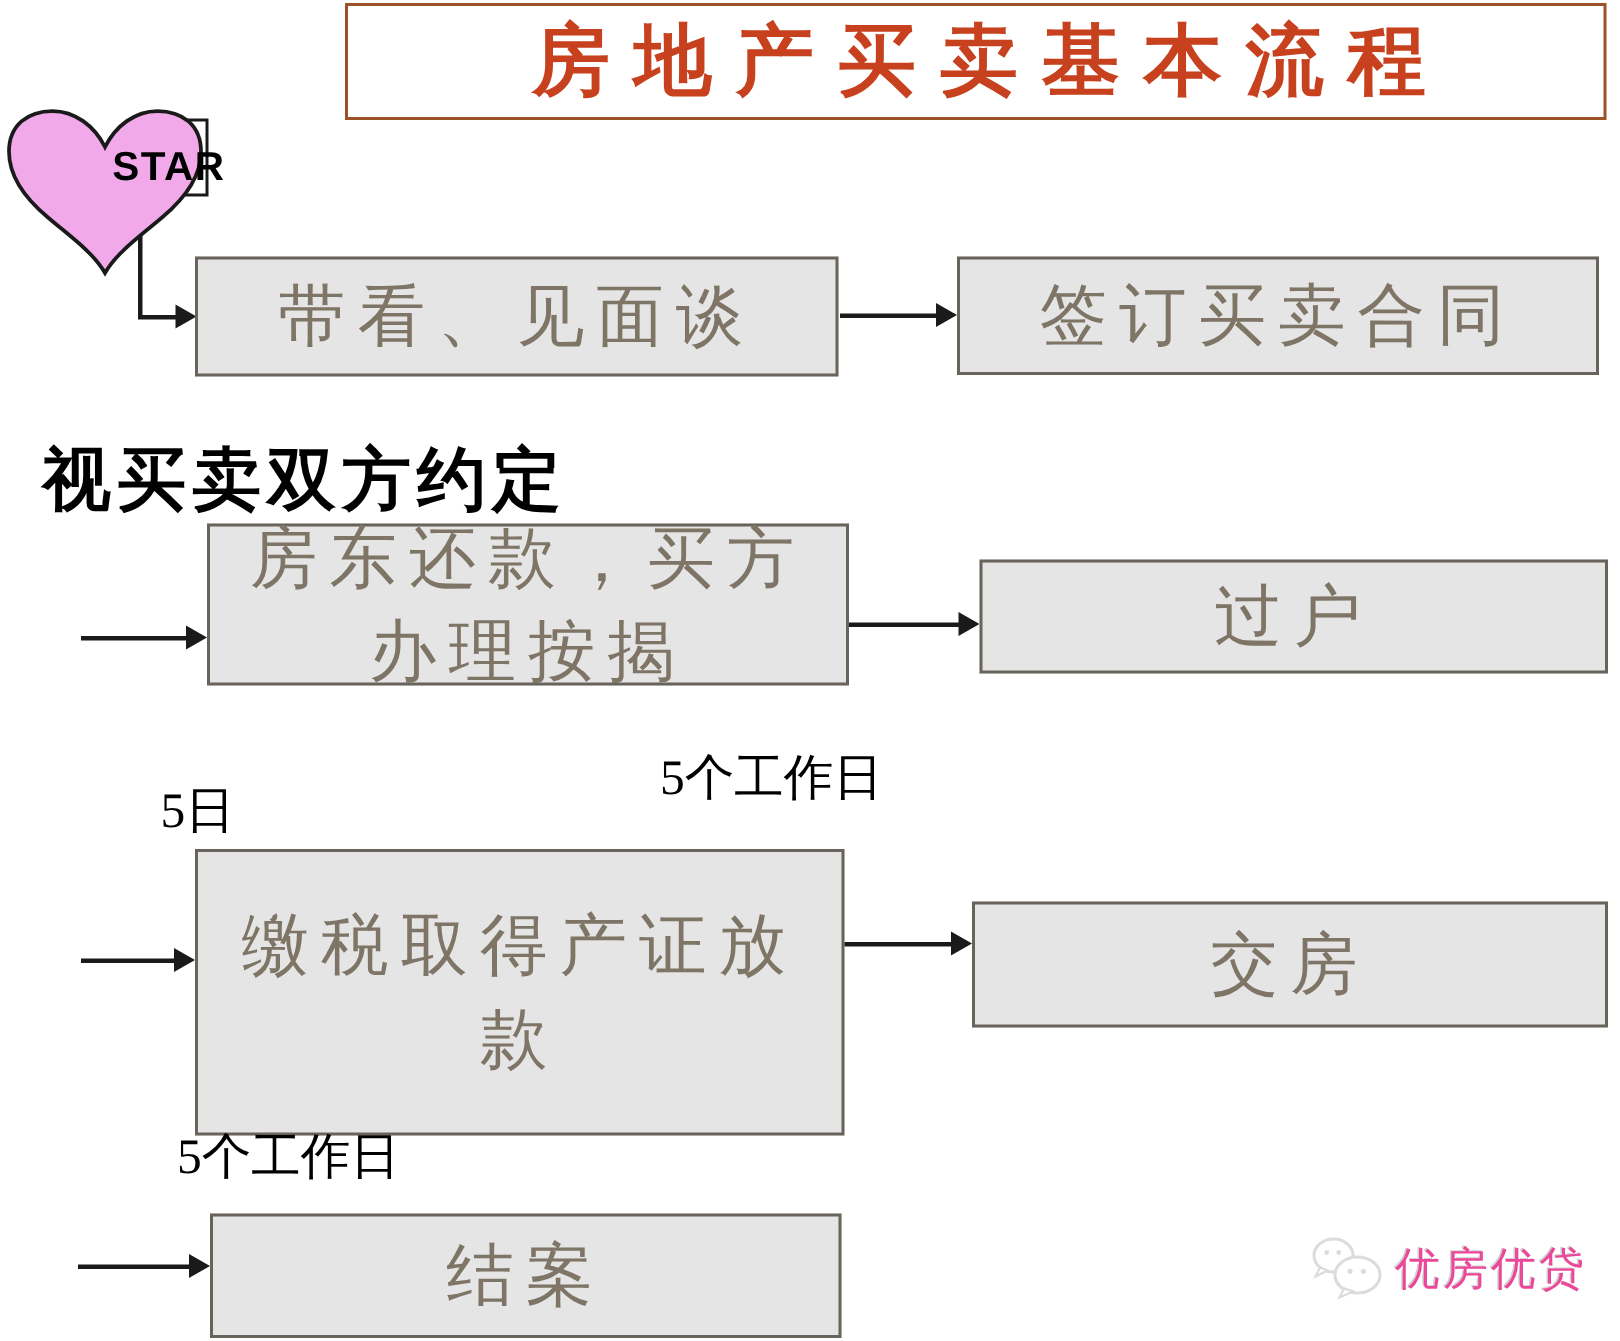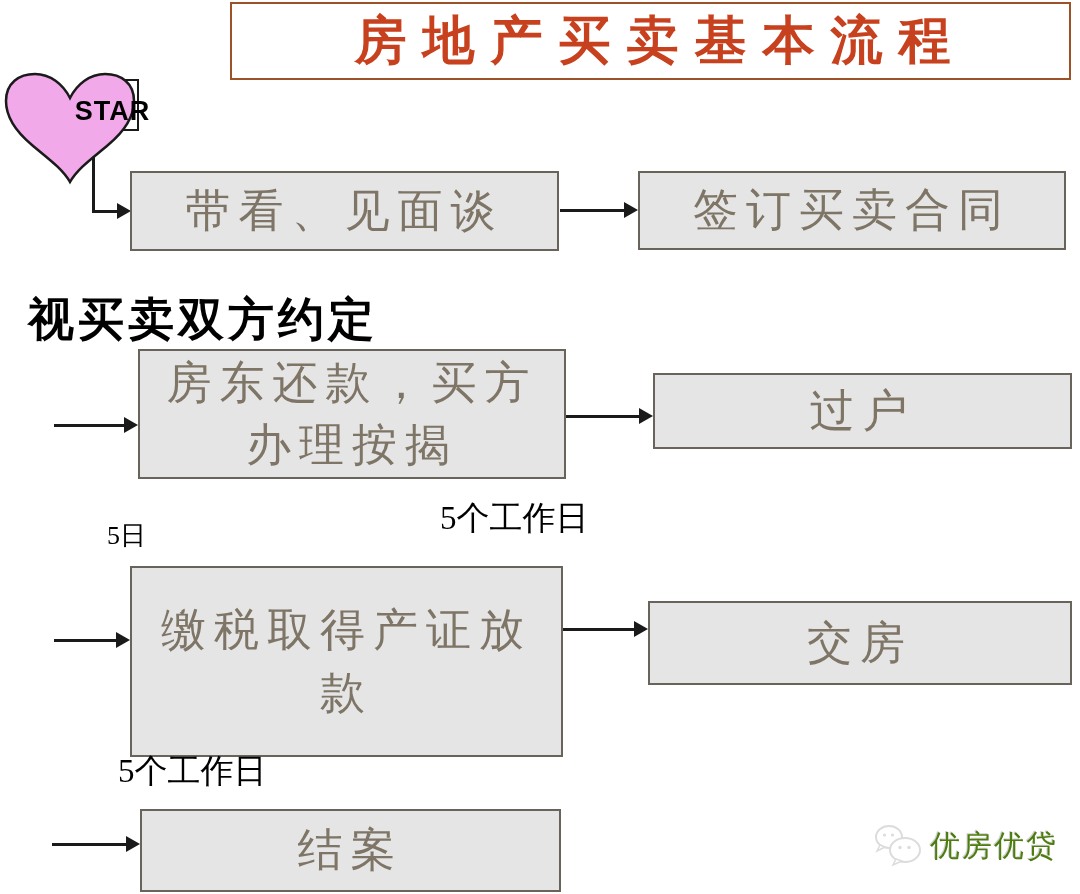--- a/index.html
+++ b/index.html
@@ -33,30 +33,30 @@
   .node{
     position:absolute;border:2px solid #68635b;box-sizing:border-box;background:#e5e5e5;
     display:flex;align-items:center;justify-content:center;text-align:center;
   }
   .node-label{
     color:#7e7566;font-size:45px;letter-spacing:8px;line-height:1.38;
     white-space:pre-line;
   }
   #node-daikan   {left:130px;top:171px;width:429px;height:80px;}
   #node-qianding {left:638px;top:171px;width:428px;height:79px;}
-  #node-huankuan {left:138px;top:349px;width:428px;height:130px;}
+  #node-huankuan {left:138px;top:349px;width:428px;height:108px;}
   #node-guohu    {left:653px;top:373px;width:419px;height:76px;}
   #node-jiaoshui {left:130px;top:566px;width:433px;height:191px;}
   #node-jiaofang {left:648px;top:601px;width:424px;height:84px;}
   #node-jiean    {left:140px;top:809px;width:421px;height:83px;}
   
   .note{position:absolute;color:#000;white-space:nowrap;}
   #note-agreement{left:28px;top:289px;font-size:46px;font-weight:bold;letter-spacing:4px;font-family:Liberation Mono, monospace;}
   #note-guohu-days{left:440px;top:496px;font-size:33px;}
-  #note-5ri{left:107px;top:518px;font-size:26px;}
+  #note-5ri{left:107px;top:518px;font-size:33px;}
   #note-jiean-days{left:118px;top:749px;font-size:33px;}
   
   .hline,.vline{position:absolute;background:#1a1a1a;}
   .hline{height:3px;}
   .vline{width:3px;}
   .arrow-right{
     position:absolute;width:0;height:0;
     border-top:8px solid transparent;border-bottom:8px solid transparent;
     border-left:14px solid #1a1a1a;
   }
@@ -81,21 +81,21 @@
   #a5-head{left:634px;top:621px;}
   
   #a6-line{left:52px;top:843px;width:76px;}
   #a6-head{left:126px;top:836px;}
   
   .watermark{
     position:absolute;left:872px;top:824px;display:flex;align-items:center;gap:6px;
   }
   .watermark-text{
     font-family:"Liberation Sans","DejaVu Sans",sans-serif;
-    font-size:30px;color:#4d7c0f;letter-spacing:2px;
+    font-size:30px;color:#ec4899;letter-spacing:2px;
     text-shadow:1px 1px 0 #ffffff,-1px -1px 0 #d0d0d0;
   }
 </style>
 </head>
 <body>
 
 <div id="stage">
 
   <div class="title-box">
     <span class="title-text">房地产买卖基本流程</span>

